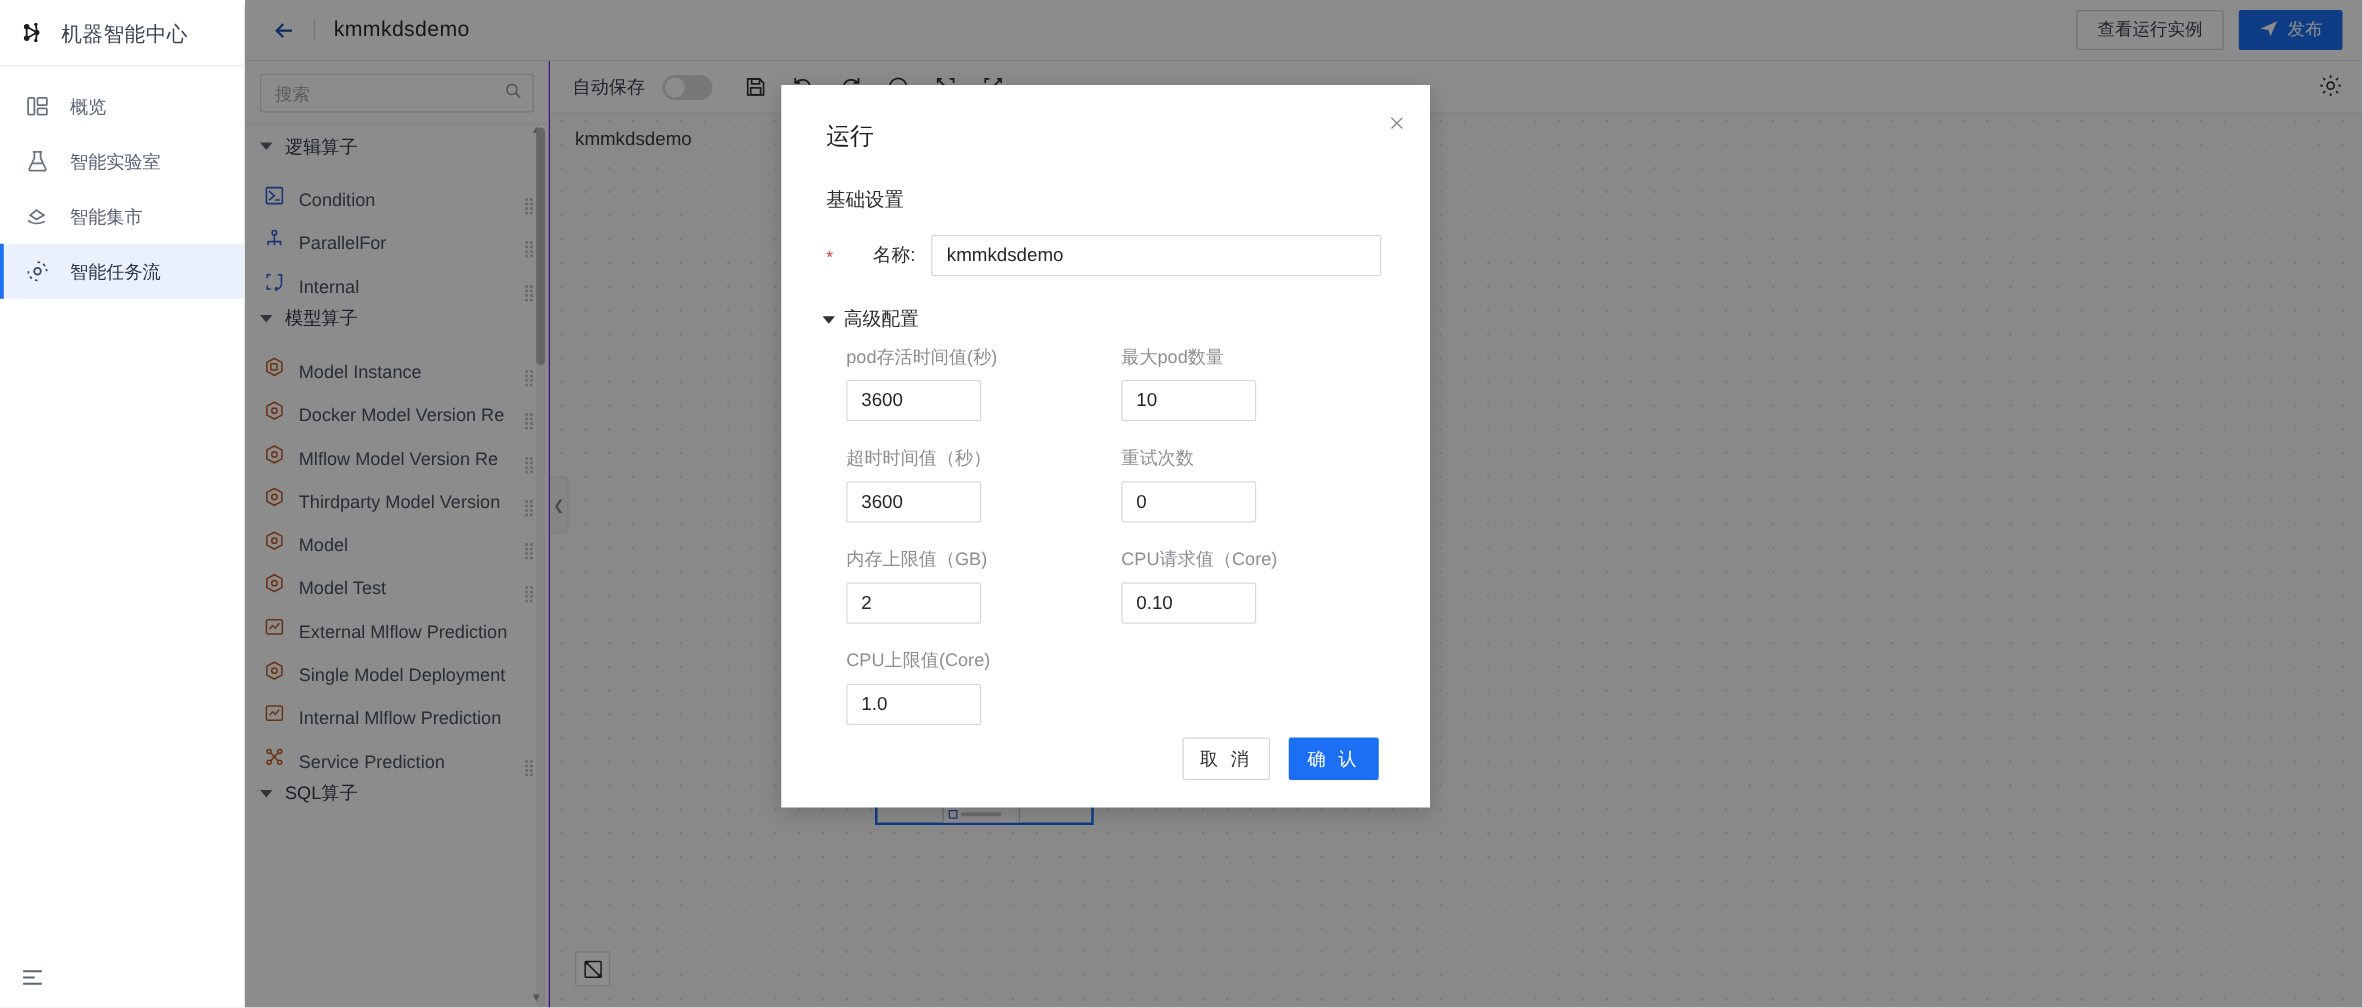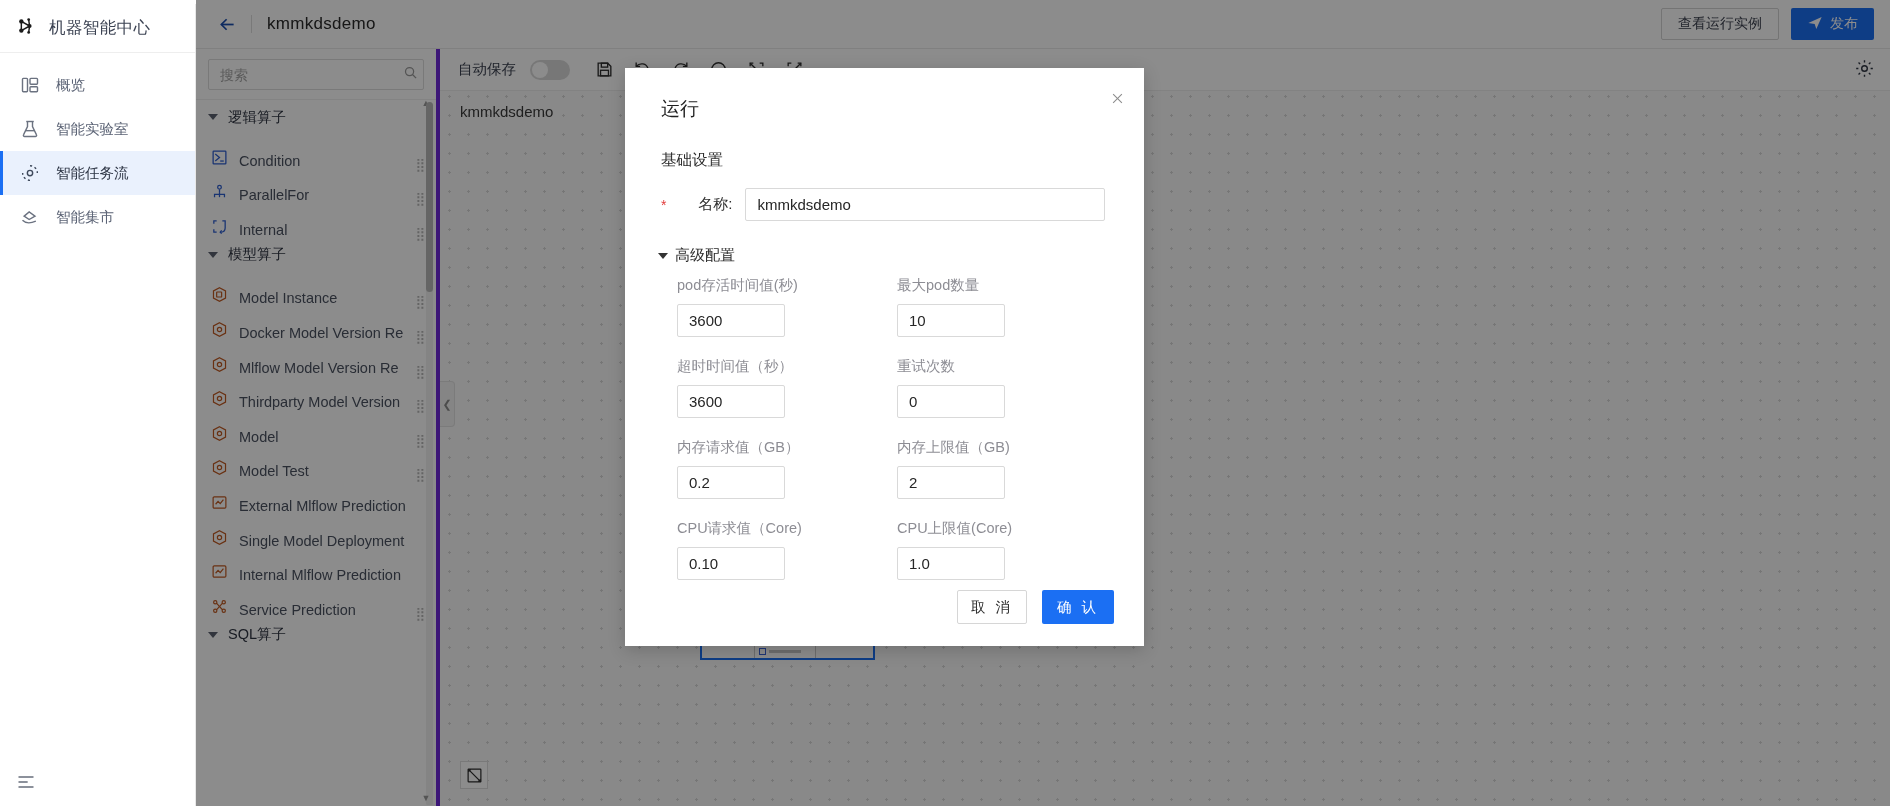--- a/index.html
+++ b/index.html
@@ -65,21 +65,21 @@
   .btn-primary {
     height: 32px; padding: 0 16px; background: #1b6ff3; color: #fff;
     border: none; border-radius: 2px; font-size: 14px; cursor: pointer;
     display: flex; align-items: center; gap: 7px; margin-left: 12px;
   }
 
   
   .oppanel {
     position: absolute; left: 0; top: 49px;
     width: 244px; height: 757px; background: #fff;
-    border-right: 4px solid #6d28d9;
+    border-right: 1px solid #6d28d9;
   }
   .search-wrap { padding: 10px 12px 9px 12px; }
   .search-box {
     height: 31px; border: 1px solid #dcdcdc; border-radius: 2px;
     display: flex; align-items: center; padding: 0 9px;
   }
   .search-box input {
     flex: 1; border: none; outline: none; font-size: 14px;
     color: #3b3b3b; background: transparent;
     font-family: "Liberation Sans", sans-serif;
@@ -221,21 +221,21 @@
     position: absolute; left: 52px; top: 208px;
     width: 440px;
     display: grid; grid-template-columns: 220px 220px;
     row-gap: 0px;
   }
   .f-label { font-size: 14.5px; color: #8d8d94; margin-bottom: 8px; height: 20px; }
   .f-cell { margin-bottom: 20px; }
   .f-input { width: 108px; }
   .modal-footer {
     position: absolute; left: 0; right: 0; bottom: 22px;
-    display: flex; justify-content: flex-end; padding-right: 30px; gap: 15px;
+    display: flex; justify-content: flex-end; padding-right: 41px; gap: 15px;
   }
   .btn-cancel {
     width: 70px; height: 34px; border: 1px solid #d6d6d6; background: #fff;
     color: #2f2f2f; font-size: 14.5px; border-radius: 2px; cursor: pointer;
     letter-spacing: 3px; font-family: "Liberation Sans", sans-serif;
   }
   .btn-confirm {
     width: 72px; height: 34px; border: none; background: #1b6ff3;
     color: #fff; font-size: 14.5px; border-radius: 2px; cursor: pointer;
     letter-spacing: 3px; font-family: "Liberation Sans", sans-serif;
@@ -277,39 +277,39 @@
         <span class="ico">
           <svg width="20" height="20" viewBox="0 0 24 24" fill="none" stroke="#6b7280" stroke-width="1.7">
             <path d="M9 3 L9 9 L4.5 18.5 A1.5 1.5 0 0 0 6 21 L18 21 A1.5 1.5 0 0 0 19.5 18.5 L15 9 L15 3"></path>
             <path d="M7.5 3 L16.5 3"></path>
               <path d="M7 14 L17 14"></path>
           </svg>
         </span>
         <span>智能实验室</span>
       </div>
 
+      <div class="nav-item">
+        <span class="ico">
+          <svg width="20" height="20" viewBox="0 0 24 24" fill="none" stroke="#6b7280" stroke-width="1.7">
+            <path d="M5 11 L11 6 L18 11 L11 15 Z"></path>
+            <path d="M3 16 C6 19 12 20 19 17"></path>
+          </svg>
+        </span>
+        <span>智能集市</span>
+      </div>
+
       <div class="nav-item active">
         <span class="ico">
           <svg width="20" height="20" viewBox="0 0 24 24" fill="none" stroke="#3f4a5c" stroke-width="1.7">
             <circle cx="12" cy="12" r="3.2"></circle>
             <path d="M12 3.2 A8.8 8.8 0 0 1 20.8 12" stroke-dasharray="2.6 3.2"></path>
             <path d="M12 20.8 A8.8 8.8 0 0 1 3.2 12" stroke-dasharray="2.6 3.2"></path>
           </svg>
         </span>
         <span>智能任务流</span>
-      </div>
-
-      <div class="nav-item">
-        <span class="ico">
-          <svg width="20" height="20" viewBox="0 0 24 24" fill="none" stroke="#6b7280" stroke-width="1.7">
-            <path d="M5 11 L11 6 L18 11 L11 15 Z"></path>
-            <path d="M3 16 C6 19 12 20 19 17"></path>
-          </svg>
-        </span>
-        <span>智能集市</span>
       </div>
     </div>
 
     <div class="collapse-btn">
       <svg width="20" height="20" viewBox="0 0 24 24" fill="none" stroke="#5d6472" stroke-width="1.7">
         <path d="M3 6 L21 6"></path>
           <path d="M3 12 L14 12"></path>
           <path d="M3 18 L21 18"></path>
       </svg>
     </div>
@@ -664,24 +664,20 @@
       <div class="f-cell">
         <div class="f-label">超时时间值（秒）</div>
         <input class="txt-input f-input" value="3600" style="">
       </div>
       <div class="f-cell">
         <div class="f-label">重试次数</div>
         <input class="txt-input f-input" value="0" style="">
       </div>
 
       <div class="f-cell">
-        <div class="f-label">内存请求值（GB）</div>
-        <input class="txt-input f-input" value="0.2" style="">
-      </div>
-      <div class="f-cell">
         <div class="f-label">内存上限值（GB)</div>
         <input class="txt-input f-input" value="2" style="">
       </div>
 
       <div class="f-cell">
         <div class="f-label">CPU请求值（Core)</div>
         <input class="txt-input f-input" value="0.10" style="">
       </div>
       <div class="f-cell">
         <div class="f-label">CPU上限值(Core)</div>

